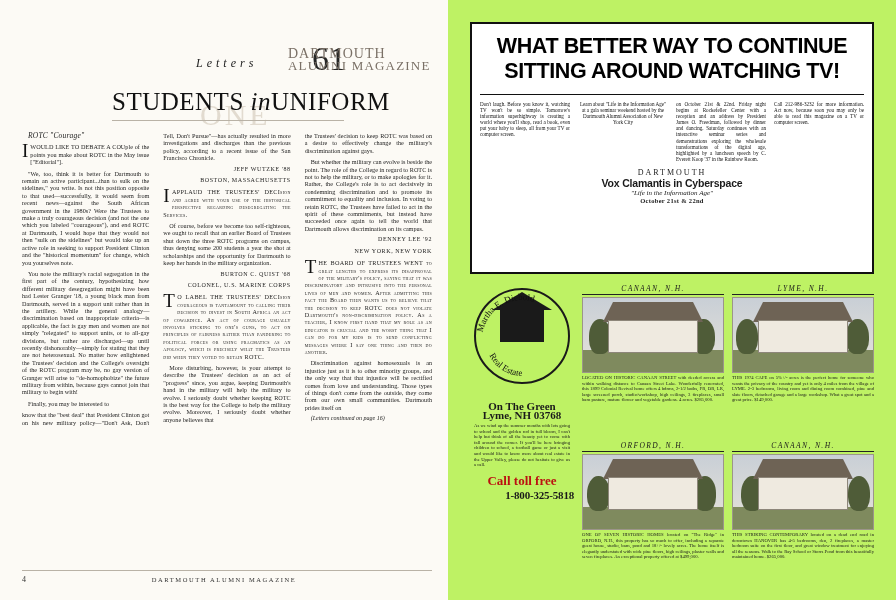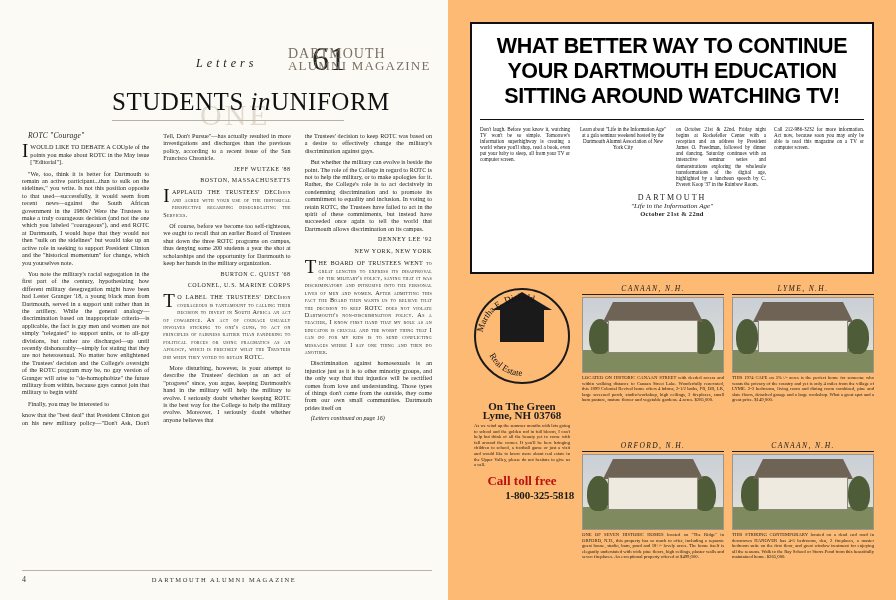--- a/index.html
+++ b/index.html
@@ -86,21 +86,21 @@
   .folio {
     position:absolute; left:22px; top:575px; font-size:8px; color:#333;
   }
   .footer-title {
     position:absolute; left:0; top:576px; width:448px; text-align:center;
     font-size:6.5px; letter-spacing:1.6px; color:#333;
   }
 
   
   .right-page {
-    width:448px; height:600px; position:relative; background:#fdba74;
+    width:448px; height:600px; position:relative; background:#bef264;
   }
   .tv-ad {
     position:absolute; left:22px; top:22px; width:404px; height:252px;
     border:2px solid #111; background:#fff; padding:6px 8px;
   }
   .tv-head {
     font-family:"Liberation Sans", sans-serif;
     font-weight:bold; font-size:21.5px; line-height:25px;
     letter-spacing:-0.4px; text-align:center; color:#000;
     margin-top:4px;
@@ -235,34 +235,34 @@
     <div class="footer-rule"></div>
     <div class="folio">4</div>
     <div class="footer-title">DARTMOUTH ALUMNI MAGAZINE</div>
   </div>
 
   <div class="right-page">
 
     <div class="tv-ad">
       <div class="tv-head">
         <div>WHAT BETTER WAY TO CONTINUE</div>
-        <div>YOUR DARTMOUTH EDUCATION</div>
         <div>SITTING AROUND WATCHING TV!</div>
       </div>
       <div class="tv-cols">
         <div class="tv-col">Don't laugh. Before you know it, watching TV won't be so simple. Tomorrow's information superhighway is creating a world where you'll shop, read a book, even put your baby to sleep, all from your TV or computer screen.</div>
         <div class="tv-col center">
           <div>Learn about "Life in the Information Age"</div>
           <div>at a gala seminar weekend hosted by the Dartmouth Alumni Association of New York City</div>
         </div>
         <div class="tv-col">on October 21st &amp; 22nd. Friday night begins at Rockefeller Center with a reception and an address by President James O. Freedman, followed by dinner and dancing. Saturday continues with an interactive seminar series and demonstrations exploring the wholesale transformations of the digital age, highlighted by a luncheon speech by C. Everett Koop '37 in the Rainbow Room.</div>
         <div class="tv-col">Call 212-986-3232 for more information. Act now, because soon you may only be able to read this magazine on a TV or computer screen.</div>
       </div>
       <div class="tv-bottom">
         <div class="b1">DARTMOUTH</div>
+        <div class="b2">Vox Clamantis in Cyberspace</div>
         <div class="b3">"Life in the Information Age"</div>
         <div class="b4">October 21st &amp; 22nd</div>
       </div>
     </div>
 
     <div class="realty">
       <div class="realty-left">
         <div class="logo-badge">
           <div class="ring"></div>
           <div class="roof2"></div>

